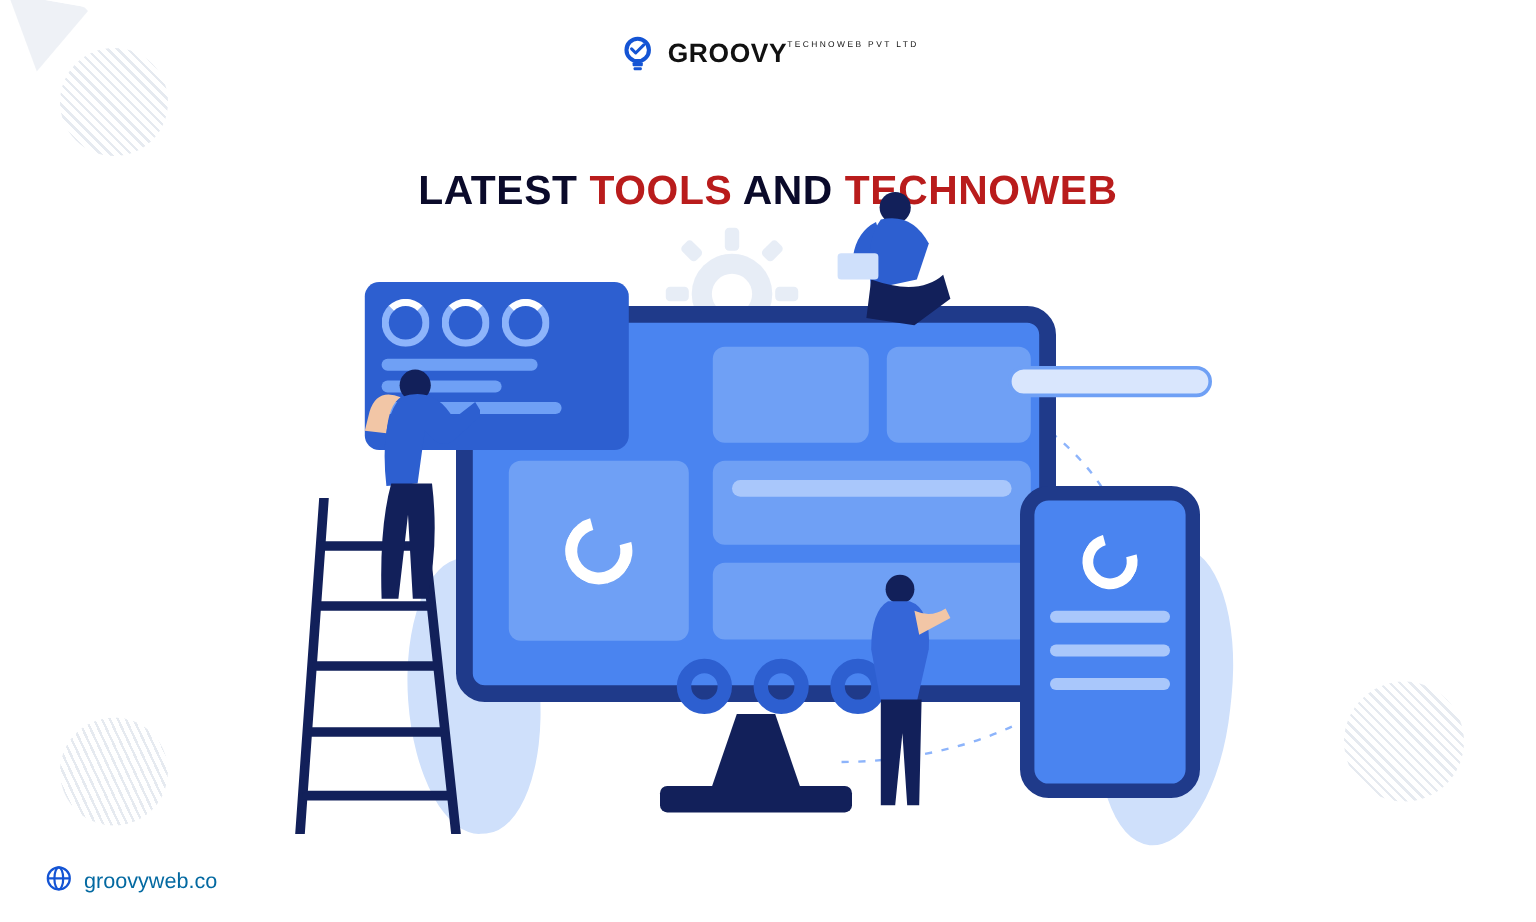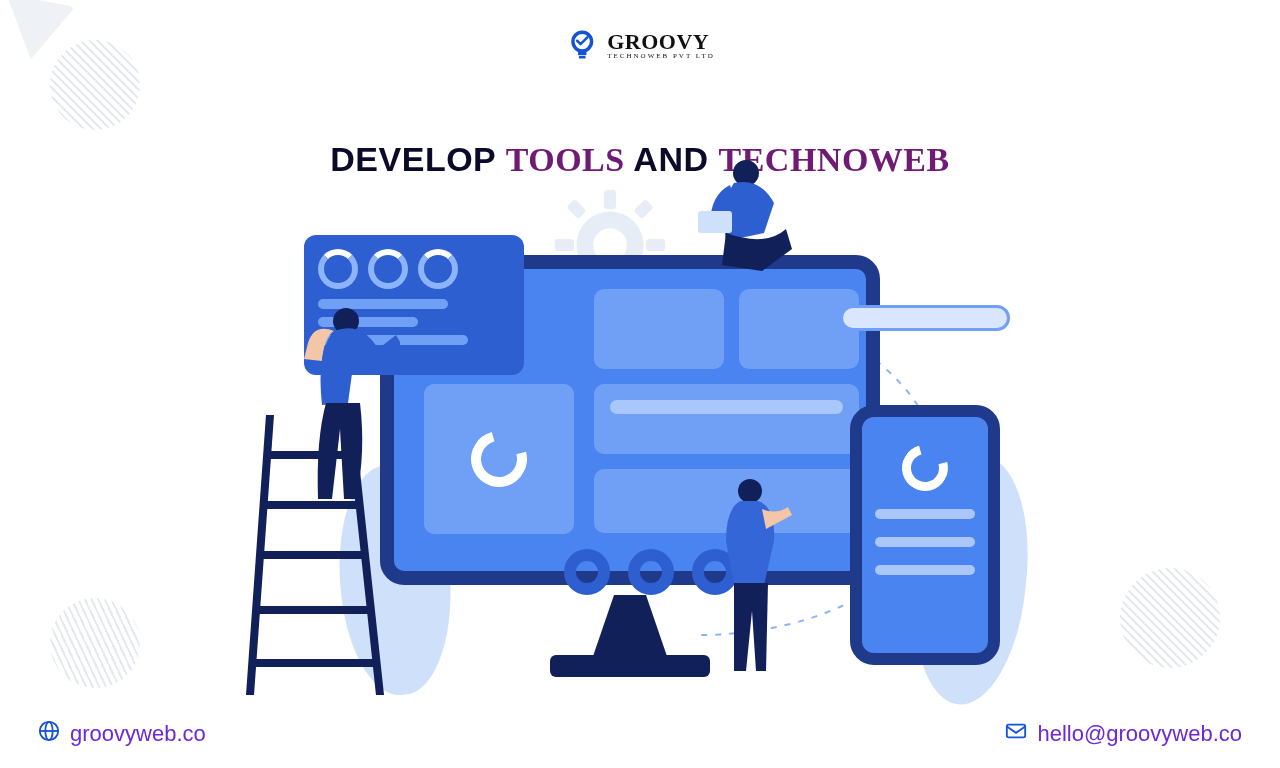--- a/index.html
+++ b/index.html
@@ -42,51 +42,51 @@
     transform: translateX(-50%);
     display: flex;
     align-items: center;
     gap: 8px;
   }
   .logo-bulb {
     width: 34px; height: 34px;
     position: relative;
   }
   .logo-bulb svg { width: 100%; height: 100%; }
-  .logo-text { display: flex; flex-direction: column; line-height: 1; font-family: Liberation Serif, serif; }
+  .logo-text { display: flex; flex-direction: row; line-height: 1; }
   .logo-main { font-weight: 900; font-size: 22px; letter-spacing: 0.5px; color: #111; }
   .logo-sub  { font-size: 7px; letter-spacing: 2px; color: #111; }
 
   
   .headline {
     position: absolute;
     top: 95px;
     left: 50%;
     transform: translateX(-50%);
     width: 1000px;
     text-align: center;
     font-weight: 900;
     font-size: 34px;
     line-height: 1.25;
     letter-spacing: 0.5px;
     color: #0a0a2a;
   }
-  .headline .hl-accent { color: #701a75; font-family: Liberation Serif, serif; }
+  .headline .hl-accent { color: #b91c1c; }
 
   
   .footer {
     position: absolute;
     bottom: 20px;
     left: 38px;
     right: 38px;
     display: flex;
     justify-content: space-between;
     align-items: center;
-    font-size: 22px;
-    color: #6d28d9;
+    font-size: 18px;
+    color: #0369a1;
   }
   .footer .contact { display: flex; align-items: center; gap: 10px; }
   .footer svg { width: 22px; height: 22px; }
 
   
   .stage {
     position: absolute;
     top: 195px;
     left: 50%;
     transform: translateX(-50%);
@@ -232,21 +232,21 @@
     </svg>
   </span>
   <span class="logo-text">
     <span class="logo-main">GROOVY</span>
     <span class="logo-sub">TECHNOWEB PVT LTD</span>
   </span>
 </div>
 
 <h1 class="headline">
   <br>
-  <span>DEVELOP </span>
+  <span>LATEST </span>
   <span class="hl-accent">TOOLS</span>
   <span> AND </span>
   <span class="hl-accent">TECHNOWEB</span>
 </h1>
 
 <div class="stage">
 
   <svg class="curve" viewBox="0 0 620 420">
     <path d="M40 40 C 300 -30, 560 80, 560 220 C 560 330, 430 380, 320 380" fill="none" stroke="#8db4fb" stroke-width="2" stroke-dasharray="6 8"></path>
     <circle cx="40" cy="40" r="5" fill="#1f3a8a"></circle>
@@ -358,22 +358,13 @@
   <div class="contact">
     <span>
       <svg viewBox="0 0 24 24" fill="none" stroke="#1454d4" stroke-width="2">
         <circle cx="12" cy="12" r="10"></circle>
         <ellipse cx="12" cy="12" rx="4" ry="10"></ellipse>
         <line x1="2" y1="12" x2="22" y2="12"></line>
       </svg>
     </span>
     <span>groovyweb.co</span>
   </div>
-  <div class="contact">
-    <span>
-      <svg viewBox="0 0 24 24" fill="none" stroke="#1454d4" stroke-width="2">
-        <rect x="2" y="5" width="20" height="14" rx="2"></rect>
-        <path d="M2 7 l10 7 l10 -7"></path>
-      </svg>
-    </span>
-    <span>hello@groovyweb.co</span>
-  </div>
 </div>
 
 </body></html>

